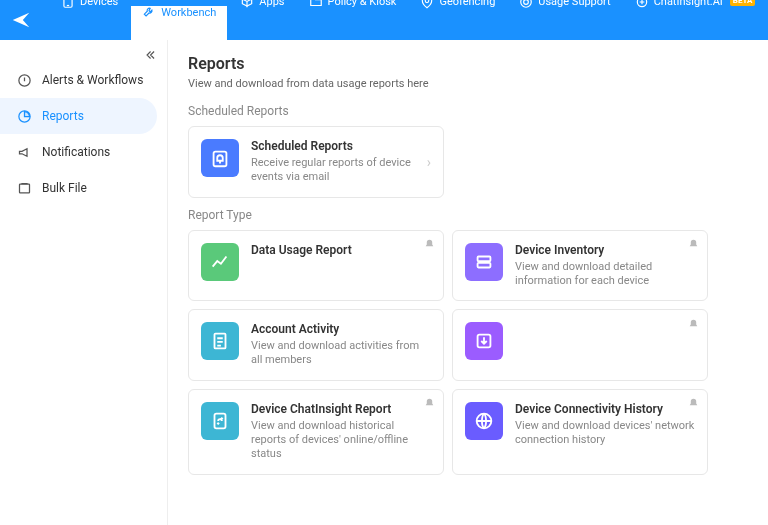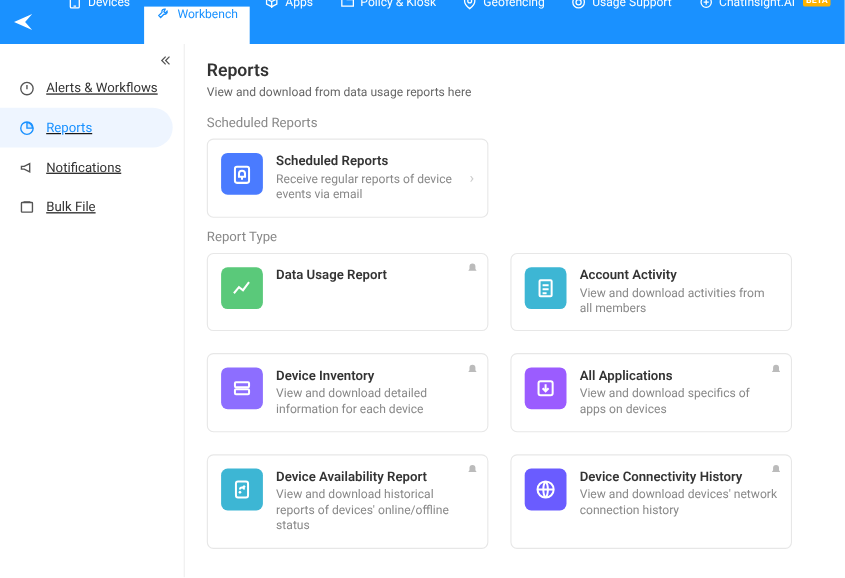--- a/index.html
+++ b/index.html
@@ -5,33 +5,33 @@
 * { box-sizing: border-box; margin: 0; padding: 0; font-family: -apple-system, BlinkMacSystemFont, "Segoe UI", Roboto, Arial, sans-serif; }
 body { background: #fff; width: 768px; height: 525px; overflow: hidden; }
 .topbar { background: #1a91ff; height: 40px; display: flex; align-items: center; padding: 0 10px; gap: 2px; }
 .logo { width: 30px; height: 30px; display:flex; align-items:center; justify-content:center; margin-right:6px; }
 .nav-item { display: flex; align-items: flex-start; gap: 5px; padding: 0 11px; height: 51px; color: #fff; font-size: 11px; cursor: pointer; white-space: nowrap; position: relative; }
 .nav-item.active { background: #fff; color: #1a91ff; margin-top: 23px; }
 .nav-item.active .nav-icon svg { stroke: #1a91ff; }
 .nav-icon { width: 14px; height: 14px; display:flex; align-items:center; justify-content:center; }
 .beta { background: #ffb300; color: #fff; font-size: 8px; font-weight:700; padding: 1px 3px; border-radius: 2px; margin-left: 2px; }
 .layout { display: flex; height: calc(100% - 40px); }
-.sidebar { width: 168px; border-right: 1px solid #eee; padding-top: 8px; position: relative; text-decoration: underline; }
+.sidebar { width: 168px; border-right: 1px solid #eee; padding-top: 8px; position: relative; }
 .collapse { position: absolute; right: 8px; top: 6px; width:18px; height:18px; cursor:pointer; display:flex; align-items:center; justify-content:center; }
 .side-item { display:flex; align-items:center; gap:10px; padding: 10px 16px; font-size: 12px; color:#333; cursor:pointer; }
 .side-item.active { background: #eef5ff; color:#1a91ff; border-radius: 0 18px 18px 0; margin-right:10px; }
 .side-icon { width:16px; height:16px; display:flex; align-items:center; justify-content:center; }
 .main { flex:1; padding: 14px 20px 20px 20px; overflow:auto; }
 .page-title { font-size: 16px; font-weight:600; color:#333; margin-bottom:4px; }
 .page-sub { font-size: 11px; color:#666; margin-bottom:14px; }
 .section-title { font-size: 12px; color:#888; margin: 10px 0 8px; }
 .card-row { display:flex; gap:16px; }
 .card { border:1px solid #e7e7e7; border-radius:6px; padding:12px; display:flex; align-items:flex-start; gap:12px; width: 256px; position:relative; cursor:pointer; }
 .card-wide { width: 256px; }
-.grid { display:grid; grid-template-columns: repeat(2, 256px); gap:20px; }
+.grid { display:grid; grid-template-columns: repeat(2, 256px); gap:8px; }
 .card-icon { width:38px; height:38px; border-radius:6px; display:flex; align-items:center; justify-content:center; flex-shrink:0; }
 .card-body { flex:1; }
 .card-title { font-size: 12px; font-weight:600; color:#333; margin-bottom:3px; }
 .card-desc { font-size: 11px; color:#888; line-height:1.3; }
 .chev { color:#ccc; font-size:14px; align-self:center; }
 .bell { position:absolute; top:6px; right:6px; width:16px; height:16px; color:#bbb; display:flex; align-items:center; justify-content:center; }
 .ic-blue { background:#4a7bff; }
 .ic-green { background:#5ac97a; }
 .ic-teal { background:#3db6d4; }
 .ic-purple { background:#8d6eff; }
@@ -191,82 +191,78 @@
             <svg width="22" height="22" viewBox="0 0 24 24" fill="none" stroke="#fff" stroke-width="2">
               <path d="M4 17l5-6 4 3 6-8"></path>
             </svg>
           </div>
         <div class="card-body">
           <div class="card-title">Data Usage Report</div>
         </div>
       </div>
 
       <div class="card">
+        <div class="bell">
+            <svg width="13" height="13" viewBox="0 0 24 24" fill="#bbb">
+              <path d="M12 3a5 5 0 0 1 5 5v4l2 3H5l2-3V8a5 5 0 0 1 5-5z"></path>
+            </svg>
+          </div>
+        <div class="card-icon ic-purple">
+            <svg width="22" height="22" viewBox="0 0 24 24" fill="none" stroke="#fff" stroke-width="2">
+              <rect x="5" y="6" width="14" height="5" rx="1"></rect>
+              <rect x="5" y="13" width="14" height="5" rx="1"></rect>
+            </svg>
+          </div>
+        <div class="card-body">
+          <div class="card-title">Device Inventory</div>
+          <div class="card-desc">View and download detailed information for each device</div>
+        </div>
+      </div>
+
+      <div class="card">
         <div class="card-icon ic-teal">
             <svg width="22" height="22" viewBox="0 0 24 24" fill="none" stroke="#fff" stroke-width="2">
               <rect x="6" y="4" width="12" height="16" rx="1"></rect>
               <path d="M9 9h6M9 13h6M9 17h4"></path>
             </svg>
           </div>
         <div class="card-body">
           <div class="card-title">Account Activity</div>
           <div class="card-desc">View and download activities from all members</div>
         </div>
       </div>
 
       <div class="card">
         <div class="bell">
             <svg width="13" height="13" viewBox="0 0 24 24" fill="#bbb">
               <path d="M12 3a5 5 0 0 1 5 5v4l2 3H5l2-3V8a5 5 0 0 1 5-5z"></path>
             </svg>
           </div>
-        <div class="card-icon ic-purple">
-            <svg width="22" height="22" viewBox="0 0 24 24" fill="none" stroke="#fff" stroke-width="2">
-              <rect x="5" y="6" width="14" height="5" rx="1"></rect>
-              <rect x="5" y="13" width="14" height="5" rx="1"></rect>
-            </svg>
-          </div>
-        <div class="card-body">
-          <div class="card-title">Device Inventory</div>
-          <div class="card-desc">View and download detailed information for each device</div>
-        </div>
-      </div>
-
-      <div class="card">
-        <div class="bell">
-            <svg width="13" height="13" viewBox="0 0 24 24" fill="#bbb">
-              <path d="M12 3a5 5 0 0 1 5 5v4l2 3H5l2-3V8a5 5 0 0 1 5-5z"></path>
-            </svg>
-          </div>
         <div class="card-icon ic-violet">
             <svg width="22" height="22" viewBox="0 0 24 24" fill="none" stroke="#fff" stroke-width="2">
               <rect x="5" y="5" width="14" height="14" rx="2"></rect>
               <path d="M12 8v6m-3-2l3 3 3-3"></path>
             </svg>
           </div>
-        <div class="card-body">
-          <div class="card-title">All Applications</div>
-          <div class="card-desc">View and download specifics of apps on devices</div>
-        </div>
       </div>
 
       <div class="card">
         <div class="bell">
             <svg width="13" height="13" viewBox="0 0 24 24" fill="#bbb">
               <path d="M12 3a5 5 0 0 1 5 5v4l2 3H5l2-3V8a5 5 0 0 1 5-5z"></path>
             </svg>
           </div>
         <div class="card-icon ic-teal">
             <svg width="22" height="22" viewBox="0 0 24 24" fill="none" stroke="#fff" stroke-width="2">
               <rect x="6" y="4" width="12" height="16" rx="2"></rect>
               <path d="M10 12a2 2 0 1 1 4 0M13 10l1-1 1 1M11 14l-1 1-1-1"></path>
             </svg>
           </div>
         <div class="card-body">
-          <div class="card-title">Device Availability Report</div>
+          <div class="card-title">Device ChatInsight Report</div>
           <div class="card-desc">View and download historical reports of devices' online/offline status</div>
         </div>
       </div>
 
       <div class="card">
         <div class="bell">
             <svg width="13" height="13" viewBox="0 0 24 24" fill="#bbb">
               <path d="M12 3a5 5 0 0 1 5 5v4l2 3H5l2-3V8a5 5 0 0 1 5-5z"></path>
             </svg>
           </div>

